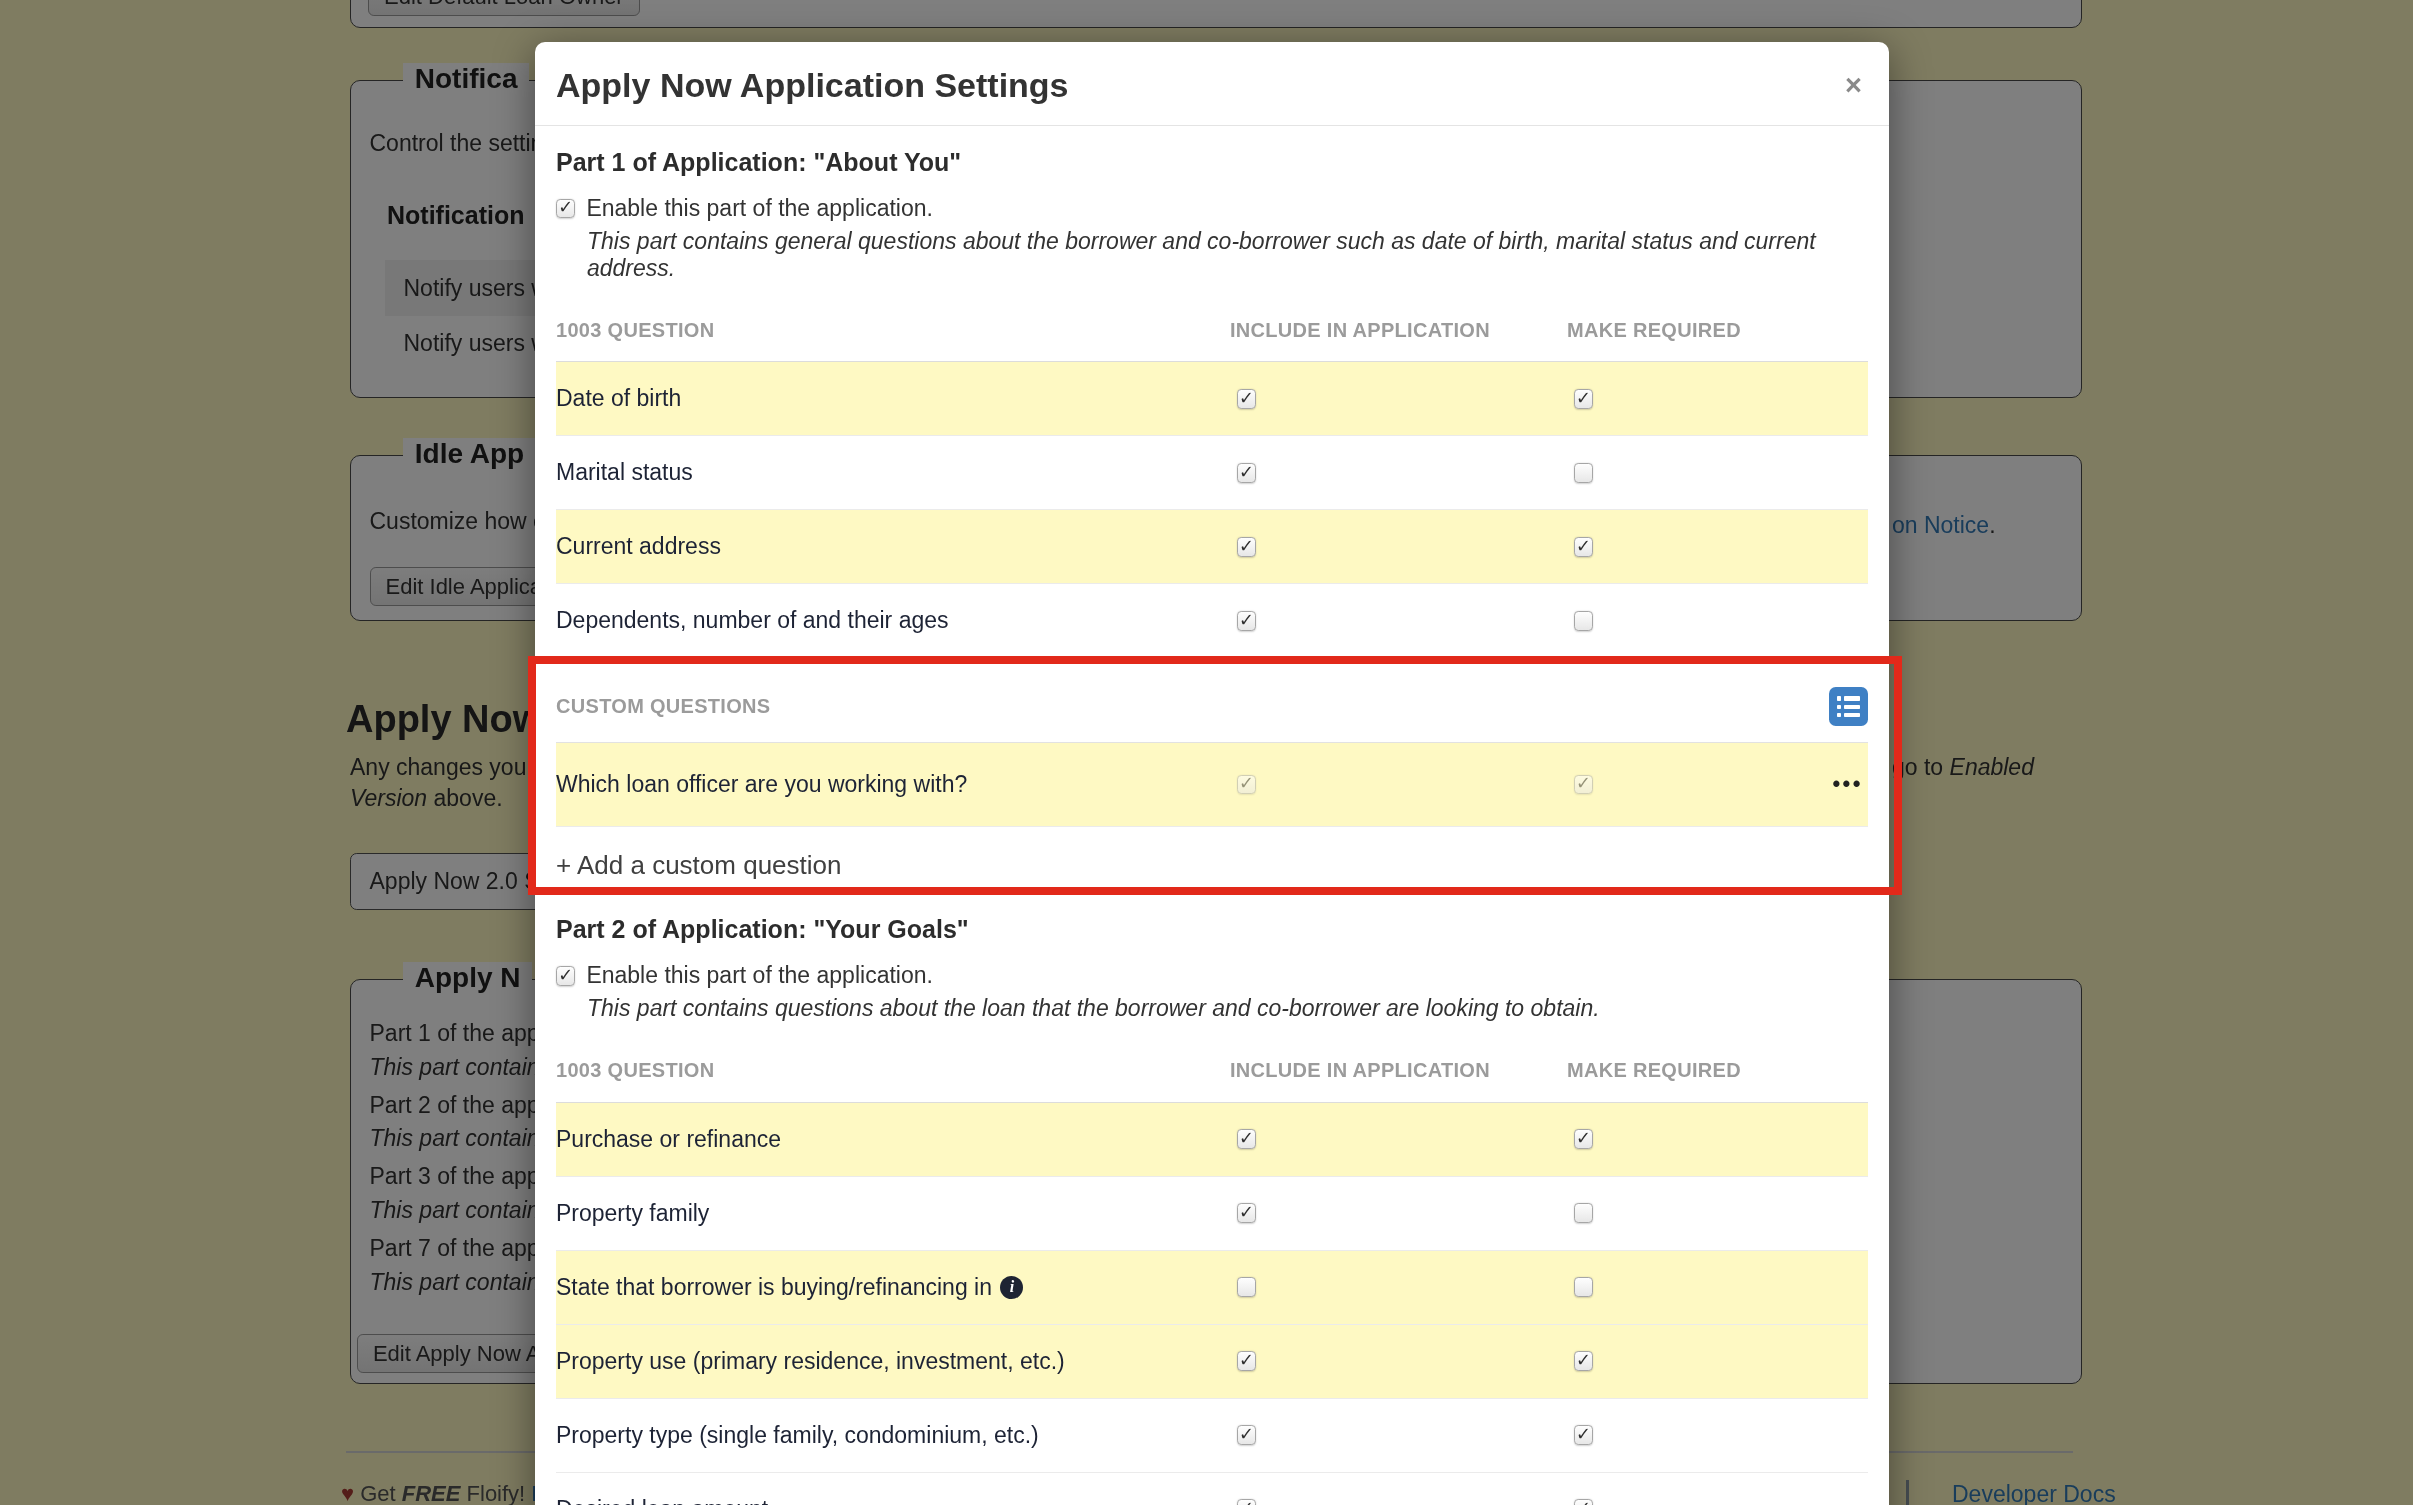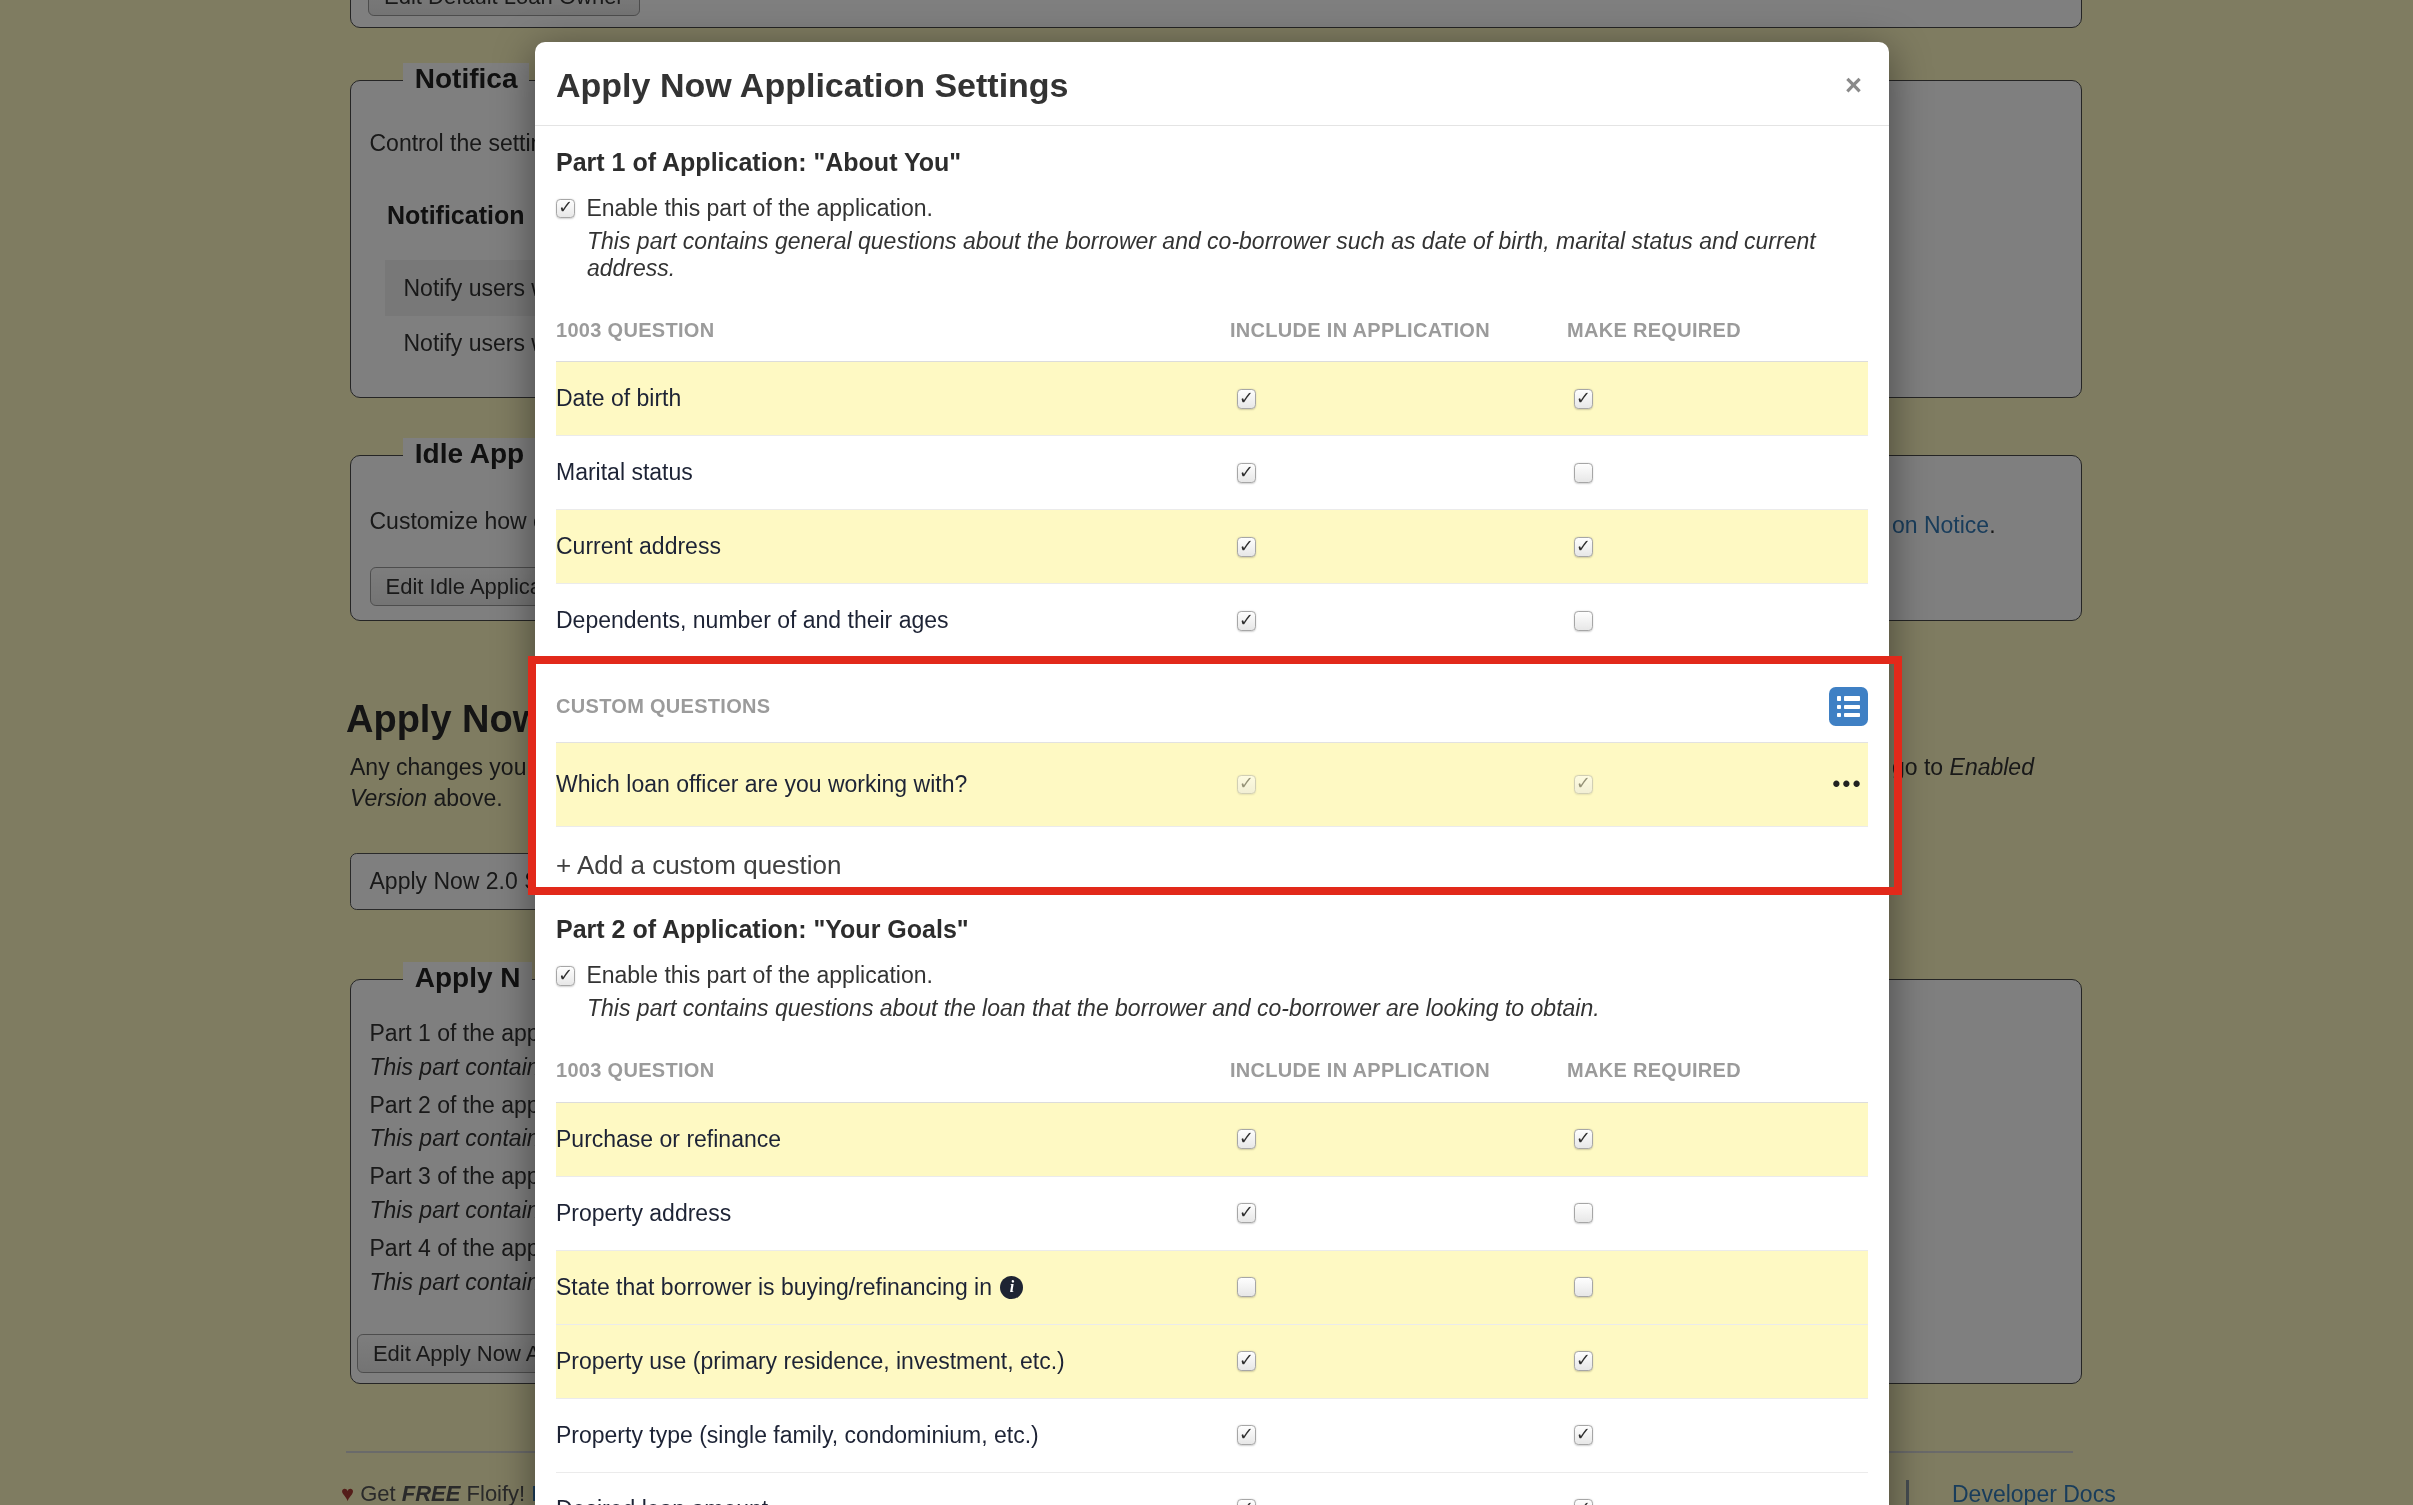--- a/index.html
+++ b/index.html
@@ -127,21 +127,21 @@
           <div class="bg-text" style="margin-bottom:6.7px;">Part 2 of the app</div>
           <div class="bg-text" style="font-style:italic;">This part contains</div>
         </div>
 
         <div class="part-group" style="margin-bottom:11px;">
           <div class="bg-text" style="margin-bottom:6.7px;">Part 3 of the app</div>
           <div class="bg-text" style="font-style:italic;">This part contains</div>
         </div>
 
         <div class="part-group" style="margin-bottom:11px;">
-          <div class="bg-text" style="margin-bottom:6.7px;">Part 4 of the app</div>
+          <div class="bg-text" style="margin-bottom:6.7px;">Part 7 of the app</div>
           <div class="bg-text" style="font-style:italic;">This part contains</div>
         </div>
       </div>
     <button class="btn abs" style="left:5.9px; top:354px;">Edit Apply Now Ap</button>
   </div>
 
   <div class="abs" style="left:346px; top:1451px; width:1727px; height:1.7px; background:#d5d5d5;"></div>
   <div class="abs" style="left:341px; top:1481px; font-size:22px; color:#555; white-space:nowrap;"><span class="heart">♥</span><span> Get </span><span class="free">FREE</span><span> Floify! </span><span class="bg-link">Re</span></div>
   <div class="vr" style="left:1906px; top:1480px;"></div>
   <div class="bg-text bg-link abs" style="left:1952px; top:1481px;">Developer Docs</div>
@@ -280,21 +280,21 @@
             <div class="ccell">
               <div class="cb checked"></div>
             </div>
             <div class="ccell">
               <div class="cb checked"></div>
             </div>
           </div>
 
           <div class="trow">
             <div class="qcell">
-              <span>Property address</span>
+              <span>Property family</span>
             </div>
             <div class="ccell">
               <div class="cb checked"></div>
             </div>
             <div class="ccell">
               <div class="cb"></div>
             </div>
           </div>
 
           <div class="trow striped">

